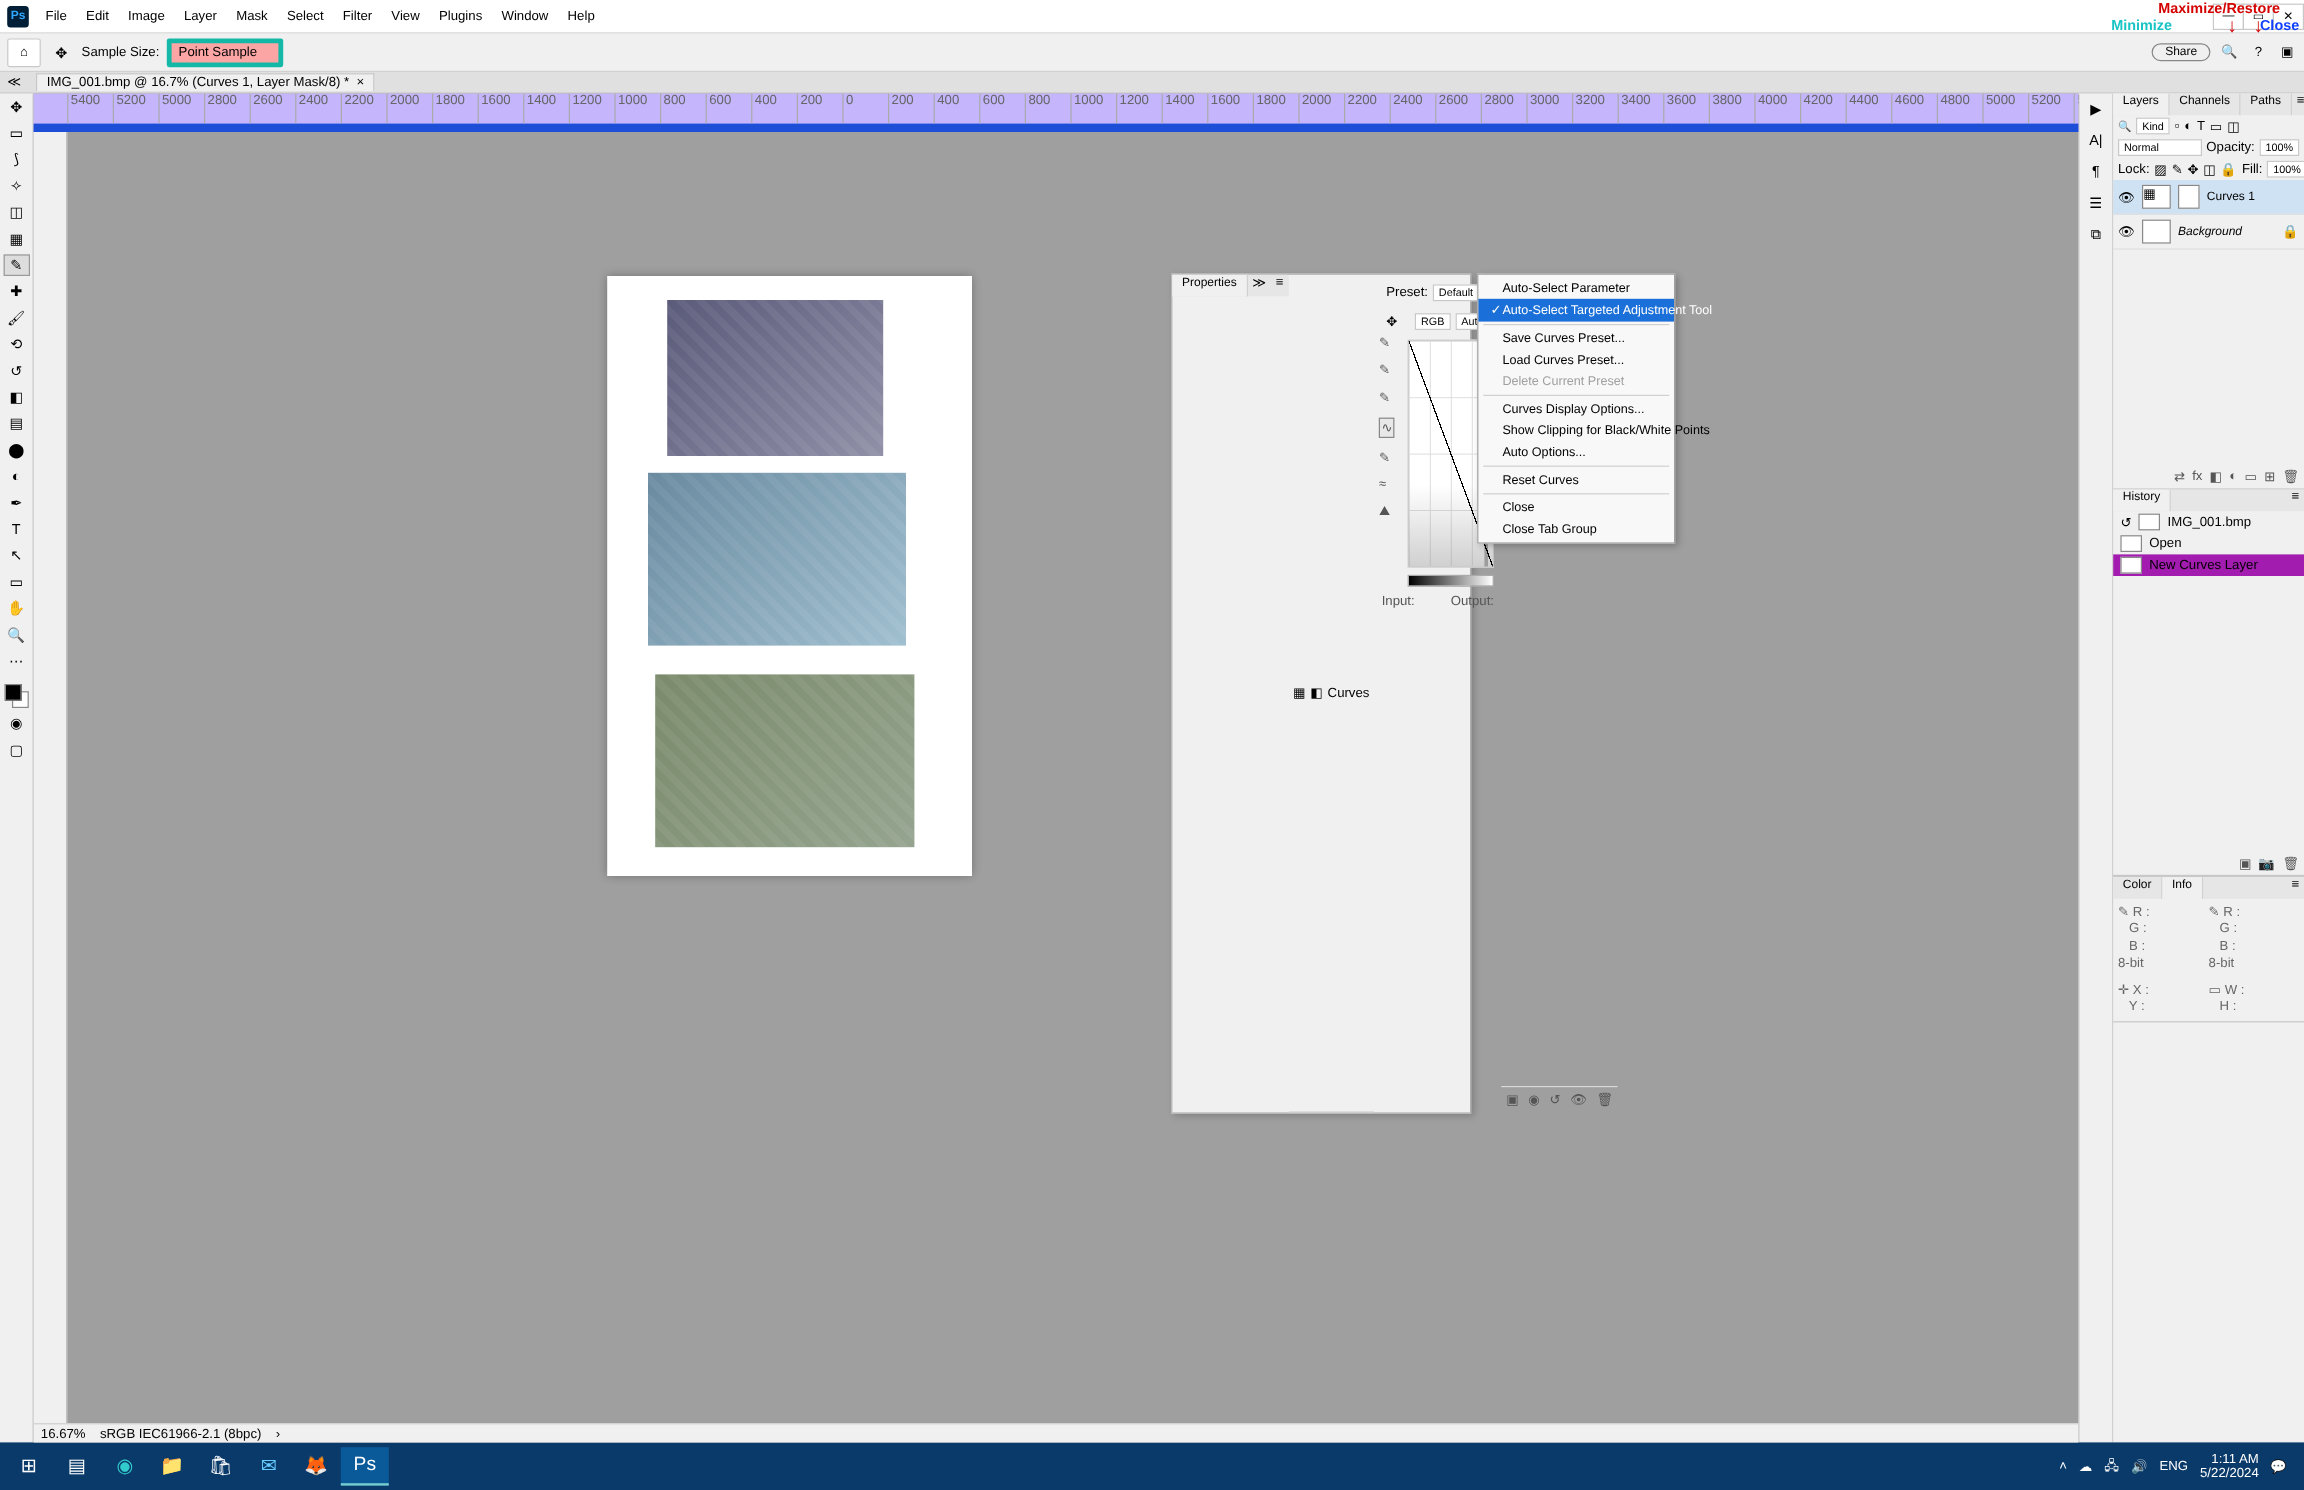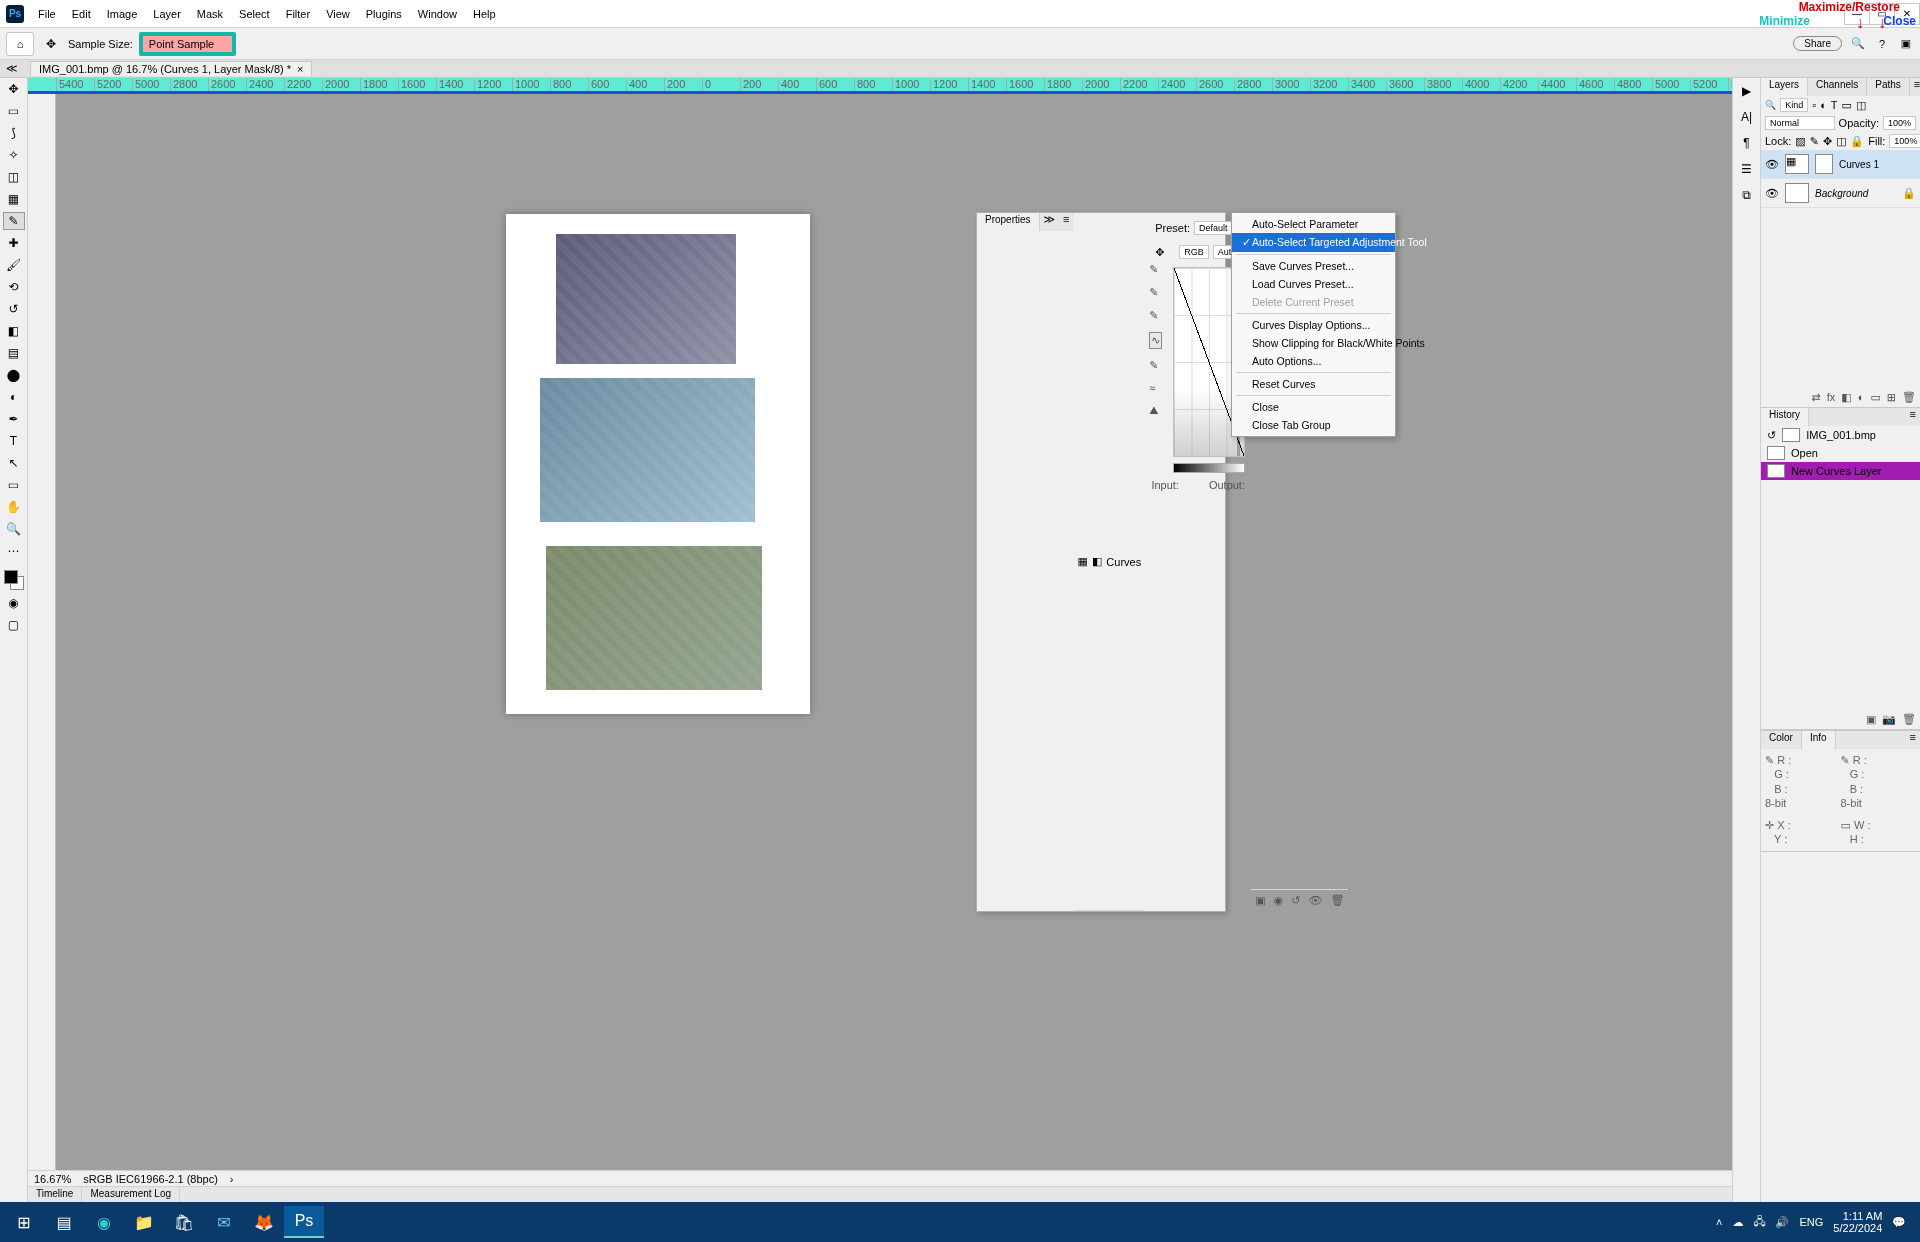--- a/index.html
+++ b/index.html
@@ -26,21 +26,21 @@
 .doctab{background:#f0f0f0;border:1px solid #c8c8c8;border-bottom:none;padding:1px 8px;font-size:10px;display:flex;align-items:flex-end;gap:6px}
 
 .workrow{flex:1;display:flex;min-height:0}
 .tools{width:28px;background:#f0f0f0;border-right:1px solid #d0d0d0;display:flex;flex-direction:column;align-items:center;padding-top:2px;gap:4px}
 .tool{width:22px;height:18px;display:flex;align-items:center;justify-content:center;font-size:12px}
 .tool.sel{background:#ddd;border:1px solid #999}
 .swatch{margin-top:6px;width:20px;height:20px;position:relative}
 .swatch .fg{position:absolute;width:14px;height:14px;background:#000;border:1px solid #888;left:0;top:0;z-index:2}
 .swatch .bg{position:absolute;width:14px;height:14px;background:#fff;border:1px solid #888;right:0;bottom:0}
 .canvas-wrap{flex:1;display:flex;flex-direction:column;background:#9f9f9f;position:relative;min-width:0}
-.ruler-h{height:16px;background:#5eead4;border-bottom:3px solid #1d4ed8;display:flex;overflow:hidden;font-size:8px;color:#666;padding-left:28px}
+.ruler-h{height:32px;background:#c4b5fd;border-bottom:7px solid #1d4ed8;display:flex;overflow:hidden;font-size:8px;color:#666;padding-left:28px}
 .ruler-h span{flex:0 0 auto;width:38px;border-left:1px solid #aaa;padding-left:2px;height:100%}
 .ruler-v{width:28px;background:#f0f0f0;border-right:1px solid #c0c0c0}
 .canvas-area{flex:1;display:flex}
 .stage{flex:1;position:relative;overflow:hidden}
 .artboard{position:absolute;left:450px;top:120px;width:304px;height:500px;background:#fff;box-shadow:0 0 8px rgba(0,0,0,.3)}
 .ph{position:absolute;background:linear-gradient(135deg,#7a8a6a,#95a48f)}
 .ph1{left:50px;top:20px;width:180px;height:130px;background:linear-gradient(135deg,#5a5a7a,#9090a8)}
 .ph2{left:34px;top:164px;width:215px;height:144px;background:linear-gradient(135deg,#6a8aa0,#a0c0d0)}
 .ph3{left:40px;top:332px;width:216px;height:144px;background:linear-gradient(135deg,#7a8a6a,#95a48f)}
 .ph::after{content:"";position:absolute;inset:0;background:repeating-linear-gradient(45deg,rgba(255,255,255,.06) 0 6px,transparent 6px 12px)}
@@ -316,24 +316,20 @@
               <div class="ctx-item"><span class="chk"></span>Close Tab Group</div>
             </div>
         </div>
       </div>
 
       <div class="status">
         <span>16.67%</span>
         <span>sRGB IEC61966-2.1 (8bpc)</span>
         <span>›</span>
       </div>
-      <div class="btabs">
-        <div class="btab">Timeline</div>
-        <div class="btab">Measurement Log</div>
-      </div>
     </div>
 
     <div class="vstrip">
       <div class="tool">▶</div>
       <div class="tool">A|</div>
       <div class="tool">¶</div>
       <div class="tool">☰</div>
       <div class="tool">⧉</div>
     </div>
 

